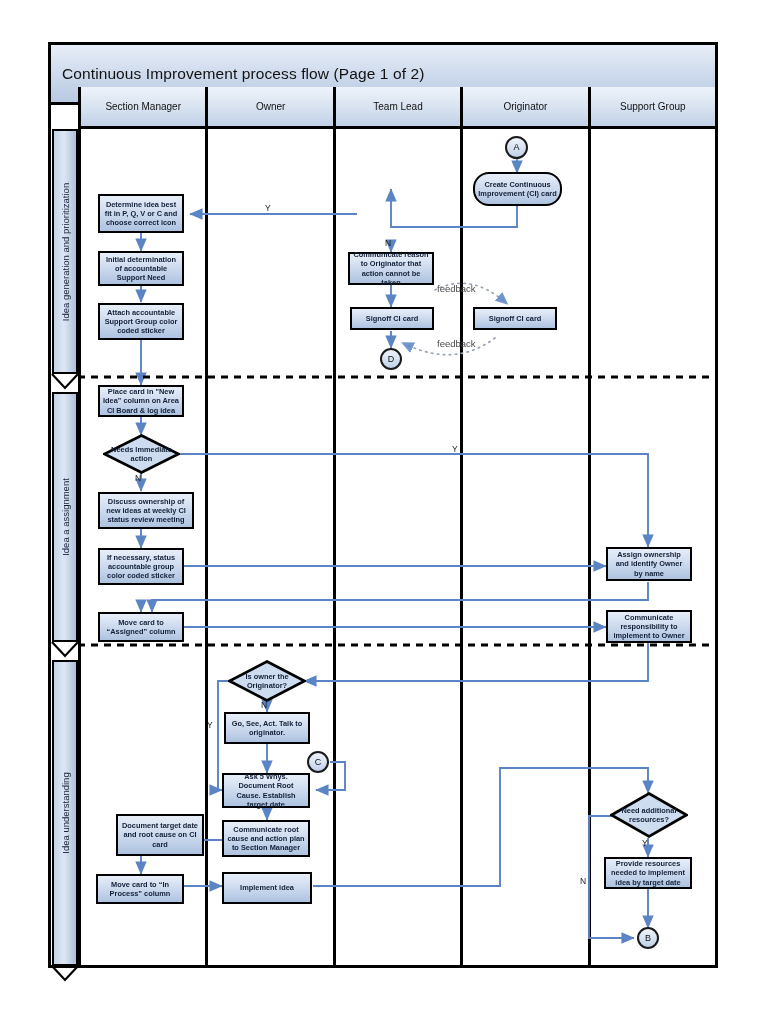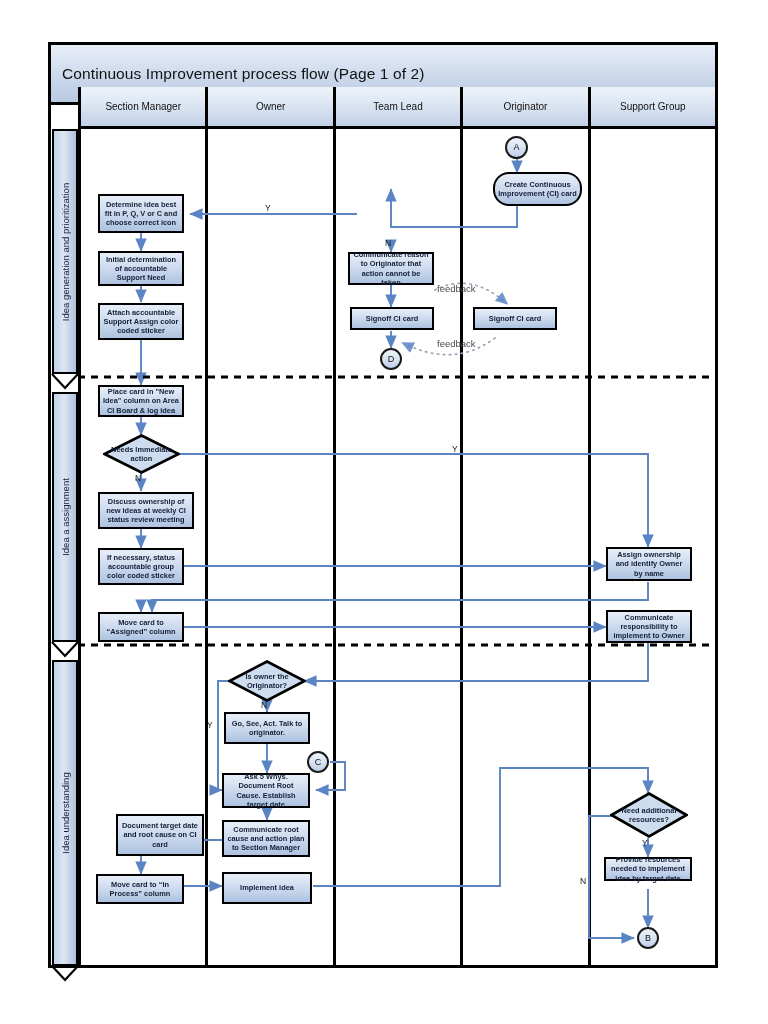--- a/index.html
+++ b/index.html
@@ -196,41 +196,41 @@
     </g>
 
     <g fill="none" stroke="#9aa4b4" stroke-width="1.7" stroke-dasharray="1.5,4.5" stroke-linecap="round" marker-end="url(#ahd)">
       <path d="M435,290 Q470,272 505,302"></path>
       <path d="M495,338 Q455,368 405,344"></path>
     </g>
   </svg>
 
   <div class="node conn" style="left:505px;top:136px;width:23px;height:23px;">A</div>
 
-  <div class="node term" style="left:473px;top:172px;width:89px;height:34px;margin-left:20px;">Create Continuous Improvement (CI) card</div>
+  <div class="node term" style="left:473px;top:172px;width:89px;height:34px;">Create Continuous Improvement (CI) card</div>
 
   <div class="elbl" style="left:265px;top:203px;">Y</div>
   <div class="elbl" style="left:385px;top:238px;">N</div>
 
   <div class="node proc" style="left:98px;top:194px;width:86px;height:39px;">Determine idea best fit in P, Q, V or C and choose correct icon</div>
 
   <div class="node proc" style="left:348px;top:252px;width:86px;height:33px;">Communicate reason to Originator that action cannot be taken</div>
 
   <div class="node proc" style="left:350px;top:307px;width:84px;height:23px;">Signoff CI card</div>
 
   <div class="node proc" style="left:473px;top:307px;width:84px;height:23px;">Signoff CI card</div>
 
   <div class="node conn" style="left:380px;top:348px;width:22px;height:22px;">D</div>
 
   <div class="fblbl" style="left:437px;top:283px;">feedback</div>
   <div class="fblbl" style="left:437px;top:338px;">feedback</div>
 
   <div class="node proc" style="left:98px;top:251px;width:86px;height:35px;">Initial determination of accountable Support Need</div>
 
-  <div class="node proc" style="left:98px;top:303px;width:86px;height:37px;">Attach accountable Support Assign color coded sticker</div>
+  <div class="node proc" style="left:98px;top:303px;width:86px;height:37px;">Attach accountable Support Group color coded sticker</div>
 
   <div class="node proc" style="left:98px;top:385px;width:86px;height:32px;">Place card  in "New Idea" column on Area CI Board &amp; log idea</div>
 
   <div class="node diam" style="left:103px;top:434px;width:77px;height:40px;">
     <svg width="77" height="40">
       <polygon points="38.5,1.5 75.5,20 38.5,38.5 1.5,20" fill="#cddcef" stroke="#000" stroke-width="2.6"></polygon>
     </svg>
     <span class="dtxt">Needs Immediate action</span>
   </div>
   <div class="elbl" style="left:452px;top:444px;">Y</div>
@@ -271,21 +271,21 @@
 
   <div class="node diam" style="left:610px;top:792px;width:78px;height:46px;">
     <svg width="78" height="46">
       <polygon points="39,1.5 76.5,23 39,44.5 1.5,23" fill="#cddcef" stroke="#000" stroke-width="2.6"></polygon>
     </svg>
     <span class="dtxt">Need additional resources?</span>
   </div>
   <div class="elbl" style="left:642px;top:838px;">Y</div>
   <div class="elbl" style="left:580px;top:876px;">N</div>
 
-  <div class="node proc" style="left:604px;top:857px;width:88px;height:24px;">Provide resources needed to implement idea by target date</div>
+  <div class="node proc" style="left:604px;top:857px;width:88px;height:32px;">Provide resources needed to implement idea by target date</div>
 
   <div class="node conn" style="left:637px;top:927px;width:22px;height:22px;">B</div>
 
   <svg class="ov">
     <line x1="78" y1="377" x2="716" y2="377" stroke="#000" stroke-width="3.2" stroke-dasharray="7,6"></line>
     <line x1="78" y1="645" x2="716" y2="645" stroke="#000" stroke-width="3.2" stroke-dasharray="7,6"></line>
   </svg>
 
 </div>
 

